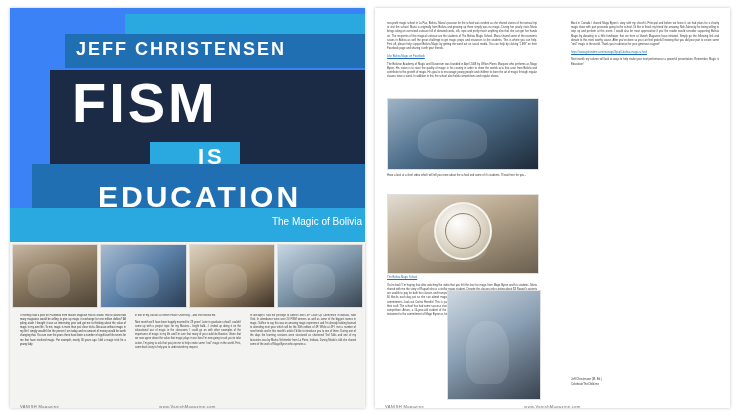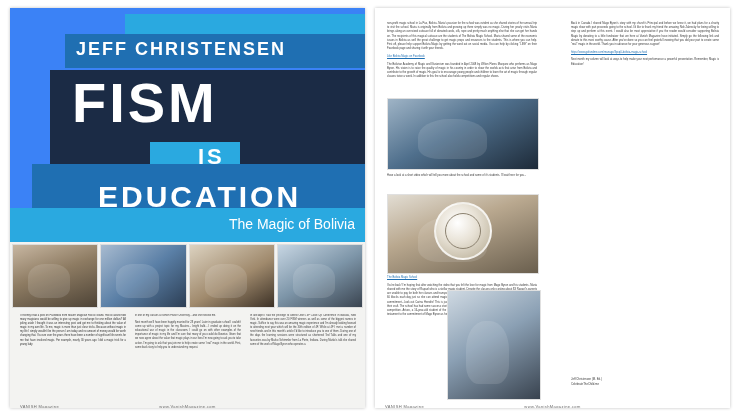--- a/index.html
+++ b/index.html
@@ -131,23 +131,23 @@
   .subtitle-block {
     position: absolute;
     left: 0px;
     top: 200px;
     width: 355px;
     height: 34px;
     background: #2aa9e0;
   }
   .subtitle-text {
     position: absolute;
-    right: 10px;
+    right: 3px;
     top: 208px;
-    font-size: 14px;
+    font-size: 10px;
     color: #ffffff;
   }
   
   .photos-row {
     position: absolute;
     left: 0;
     top: 236px;
     width: 355px;
     height: 64px;
     display: flex;

